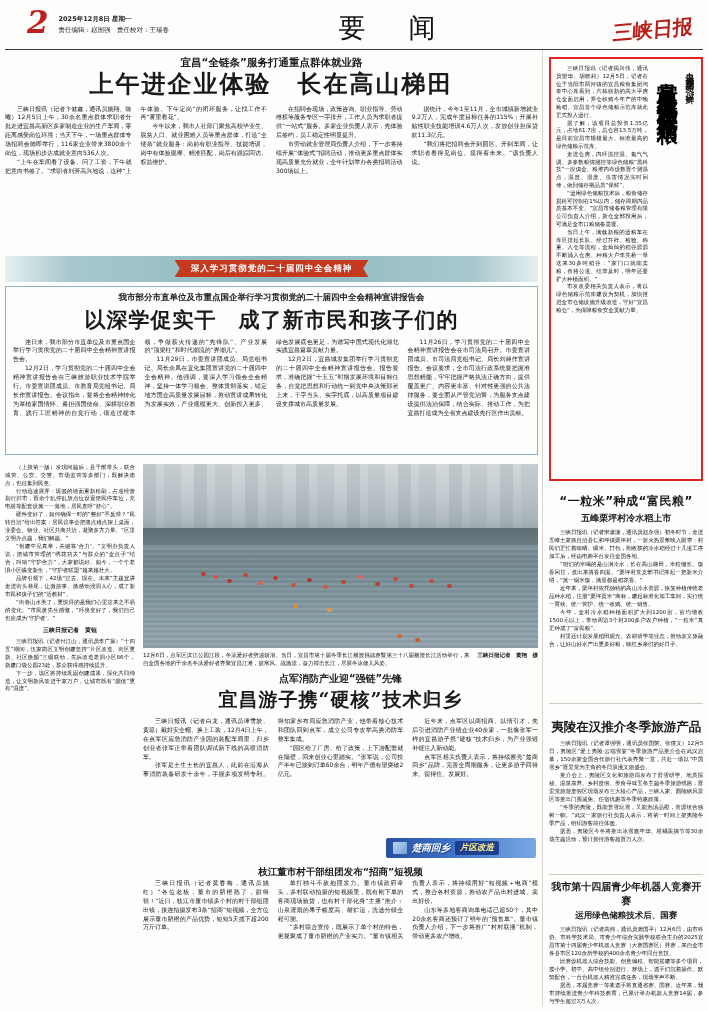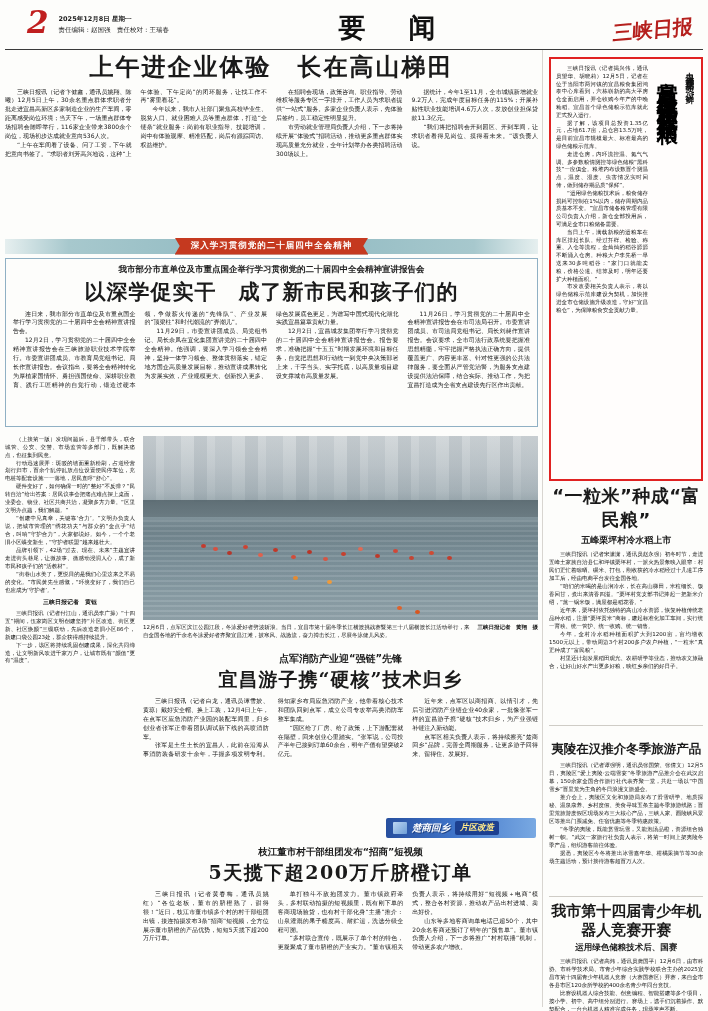--- a/index.html
+++ b/index.html
@@ -5,21 +5,21 @@
   * { margin:0; padding:0; box-sizing:border-box; }
   html,body { width:708px; height:1011px; background:#f7f6f3; overflow:hidden;
     font-family:"DejaVu Sans","Liberation Sans",sans-serif; color:#1a1a1a; }
   .page { width:708px; height:1011px; background:#fdfdfb; position:relative; padding:4px 5px 0 5px; }
 
   
   .header { display:flex; align-items:flex-start; border-bottom:1.5px solid #3a3a3a; padding:4px 2px 5px 22px; height:46px; }
   .pagenum { font-family:"DejaVu Serif","Liberation Serif",serif; font-style:italic; font-weight:bold; font-size:31px; color:#c01f1f; line-height:0.95; margin-right:10px; }
   .pubinfo { font-size:6.5px; color:#222; line-height:1.7; padding-top:6px; }
   .pubinfo .date { font-weight:bold; }
-  .section-title { flex:1; text-align:center; font-family:"DejaVu Serif","Liberation Serif",serif; font-weight:700; font-size:27px; letter-spacing:8px; padding-top:2px; color:#111; }
+  .section-title { flex:1; text-align:center; font-family:"DejaVu Serif","Liberation Serif",serif; font-weight:400; font-size:27px; letter-spacing:8px; padding-top:2px; color:#111; }
   .masthead { font-family:"DejaVu Serif","Liberation Serif",serif; font-weight:bold; font-size:20px; color:#b5201d; transform:rotate(-5deg) skewX(-8deg); padding:8px 8px 0 0; white-space:nowrap; }
 
   
   .main { display:flex; height:957px; }
   .left-area { width:533px; padding-top:4px; }
   .sidebar { width:165px; border-left:1px solid #d8d5d0; margin-left:4px; padding:3px 0 0 6px; }
 
   
   p { margin:0; text-indent:2em; text-align:justify; }
   .body-sm { font-size:6px; line-height:1.48; color:#141414; overflow:hidden; }
@@ -29,21 +29,21 @@
   .kicker { text-align:center; font-weight:600; }
   .hl-sans { text-align:center; font-weight:900; font-family:"DejaVu Sans","Liberation Sans",sans-serif; }
   .hl-serif { text-align:center; font-weight:bold; font-family:"DejaVu Serif","Liberation Serif",serif; }
 
   
   .jobs .kicker { font-size:10.5px; margin:2px 0 1px; }
   .jobs .headline { font-size:24px; letter-spacing:2px; line-height:1.15; }
   .jobs .body-sm { height:146px; margin-top:6px; }
 
   
-  .theme-strip { height:15px; margin:5px 0 4px; background:linear-gradient(90deg,#e6efef 0%,#a7c8cd 12%,#8db8c0 50%,#a7c8cd 88%,#e6efef 100%); display:flex; justify-content:center; align-items:center; }
+  .theme-strip { height:26px; margin:5px 0 4px; background:linear-gradient(90deg,#e6efef 0%,#a7c8cd 12%,#8db8c0 50%,#a7c8cd 88%,#e6efef 100%); display:flex; justify-content:center; align-items:center; }
   .theme-ribbon { background:#c5391f; color:#fff; font-size:8.5px; font-weight:bold; padding:2.5px 16px; letter-spacing:1px; clip-path:polygon(0 0,100% 0,calc(100% - 5px) 50%,100% 100%,0 100%,5px 50%); box-shadow:0 1px 1px rgba(0,0,0,.3); }
 
   
   .study { border:1px solid #8fb0c4; padding:5px 7px 4px; }
   .study .kicker { font-size:8.5px; font-weight:600; color:#222; }
   .study .headline { font-size:21px; letter-spacing:1px; margin:2px 0 4px; }
   .study .body-sm { height:112px; }
 
   
   .bottom-left { display:flex; margin-top:9px; }
@@ -64,21 +64,21 @@
   .swimmers { position:absolute; left:58px; top:108px; width:5px; height:4px; border-radius:50%; background:#c43b2e;
     box-shadow:12px 3px #d8503f, 26px 7px #b5372b, 42px 1px #cc4433, 57px 9px #e0614d, 72px 4px #c03828,
       90px 11px #d14c3a, 106px 6px #b93527, 122px 13px #d55543, 140px 8px #c6402f, 157px 3px #e06a55,
       174px 10px #bd3a2a, 192px 5px #d04838, 208px 12px #c54534, 228px 7px #cf4b33, 246px 12px #c33d2c,
       92px 32px #e78a2e, 126px 36px #ef9a3a, 196px 62px #e0622a, 214px 66px #d9561f;
   }
   .photo-caption { font-size:5.5px; line-height:1.5; text-align:justify; margin-top:3px; color:#141414; }
   .photo-credit { float:right; font-weight:bold; white-space:nowrap; padding-left:8px; }
 
   
-  .returnees { margin-top:13px; }
+  .returnees { margin-top:5px; }
   .returnees .kicker { font-size:10px; }
   .returnees .headline { font-size:19px; letter-spacing:1px; margin:1px 0 4px; }
   .returnees .body-sm { height:118px; }
   .banner-row { display:flex; justify-content:flex-end; margin:3px 2px 0 0; }
   .banner { width:150px; height:20px; background:linear-gradient(90deg,#274f9e 0%,#3f74c9 45%,#79a9e2 100%); display:flex; align-items:center; gap:5px; padding:0 7px; border-radius:2px; }
   .banner .b-icon { width:14px; height:12px; background:linear-gradient(135deg,#bcd6f2,#6f9fd6); border-radius:1px; }
   .banner .b-left { color:#fff; font-weight:bold; font-size:9.5px; font-style:italic; text-shadow:1px 1px 0 rgba(20,45,100,.7); white-space:nowrap; }
   .banner .b-right { background:#1c3f8f; color:#ffe98a; font-size:8.5px; font-weight:bold; font-style:italic; padding:1px 5px; border-radius:2px; white-space:nowrap; }
 
   
@@ -86,26 +86,26 @@
   .oranges .kicker { font-size:9.5px; }
   .oranges .headline { font-size:19px; letter-spacing:1.5px; margin:1px 0 4px; }
   .oranges .body-sm { height:88px; }
 
   
   .grain-box { border:2px solid #e02222; height:424px; margin-top:4px; padding:6px 5px; display:flex; background:#fffdfc; }
   .grain-body { width:92px; font-size:5.5px; line-height:1.42; color:#141414; overflow:hidden; }
   .grain-headline { writing-mode:vertical-rl; font-family:"DejaVu Serif","Liberation Serif",serif; font-weight:900; font-size:21px; line-height:1.25; letter-spacing:3px; margin-left:6px; color:#000; }
   .grain-kicker { writing-mode:vertical-rl; font-size:8.5px; font-weight:bold; letter-spacing:2px; margin-left:4px; color:#111; }
   .sb-rule { border:none; border-top:1px solid #cfccc6; margin:6px 0 5px; }
-  .rice .headline { font-size:18px; letter-spacing:0.5px; margin-top:3px; }
+  .rice .headline { font-size:12px; letter-spacing:0.5px; margin-top:12px; }
   .rice .subhead { text-align:center; font-size:9px; font-weight:600; color:#222; margin:2px 0 4px; }
   .rice .body-xs { height:168px; }
   .yiling .headline { font-size:12.5px; margin:15px 0 4px; }
   .yiling .body-xs { height:128px; }
-  .robot .headline { font-size:15px; margin-top:2px; }
+  .robot .headline { font-size:10px; margin-top:2px; }
   .robot .subhead { text-align:center; font-size:8.5px; font-weight:600; margin:2px 0 4px; }
   .robot .body-xs { height:88px; }
 </style>
 </head>
 <body>
 
 <div class="page">
 
   <div class="header">
     <div class="pagenum">2</div>
@@ -115,20 +115,21 @@
     </div>
     <div class="section-title">要　闻</div>
     <div class="masthead">三峡日报</div>
   </div>
 
   <div class="main">
 
     <div class="left-area">
 
       <div class="jobs">
+        <div class="kicker">宜昌“全链条”服务打通重点群体就业路</div>
         <div class="hl-sans headline">上午进企业体验　长在高山梯田</div>
         <div class="body-sm cols4">
             <p>三峡日报讯（记者卞健鑫，通讯员姚翔、陈曦）12月5日上午，30余名重点群体求职者分批走进宜昌高新区多家制造企业的生产车间，零距离感受岗位环境；当天下午，一场重点群体专场招聘会随即举行，116家企业带来3800余个岗位，现场初步达成就业意向536人次。</p>
             <p>“上午在车间看了设备、问了工资，下午就把意向书签了。”求职者刘芳高兴地说，这种“上午体验、下午定岗”的闭环服务，让找工作不再“雾里看花”。</p>
             <p>今年以来，我市人社部门聚焦高校毕业生、脱贫人口、就业困难人员等重点群体，打造“全链条”就业服务：岗前有职业指导、技能培训，岗中有体验观摩、精准匹配，岗后有跟踪回访、权益维护。</p>
             <p>在招聘会现场，政策咨询、职业指导、劳动维权等服务专区一字排开，工作人员为求职者提供“一站式”服务。多家企业负责人表示，先体验后签约，员工稳定性明显提升。</p>
             <p>市劳动就业管理局负责人介绍，下一步将持续开展“体验式”招聘活动，推动更多重点群体实现高质量充分就业，全年计划举办各类招聘活动300场以上。</p>
             <p>据统计，今年1至11月，全市城镇新增就业9.2万人，完成年度目标任务的115%；开展补贴性职业技能培训4.6万人次，发放创业担保贷款11.3亿元。</p>
             <p>“我们将把招聘会开到园区、开到车间，让求职者看得见岗位、摸得着未来。”该负责人说。</p>
           </div>
@@ -196,21 +197,20 @@
               <div class="banner">
                 <span class="b-icon"></span>
                 <span class="b-left">楚商回乡</span>
                 <span class="b-right">片区改造</span>
               </div>
             </div>
           </div>
 
           <div class="oranges">
             <div class="kicker">枝江董市村干部组团发布“招商”短视频</div>
-            <div class="hl-serif headline">5天揽下超200万斤脐橙订单</div>
             <div class="body-sm cols3">
                 <p>三峡日报讯（记者黄春梅，通讯员姚红）“各位老板，董市的脐橙熟了，甜得很！”近日，枝江市董市镇多个村的村干部组团出镜，接连拍摄发布3条“招商”短视频，全方位展示董市脐橙的产品优势，短短5天揽下超200万斤订单。</p>
                 <p>单打独斗不敌抱团发力。董市镇政府牵头，多村联动拍摄的短视频里，既有刚下单的客商现场验货，也有村干部化身“主播”推介：山泉灌溉的果子糖度高、耐贮运，洗选分级全程可溯。</p>
                 <p>“多村联合宣传，既展示了单个村的特色，更凝聚成了董市脐橙的产业实力。”董市镇相关负责人表示，将持续用好“短视频＋电商”模式，整合各村资源，推动农产品出村进城、卖出好价。</p>
                 <p>山东等多地客商询单电话已超50个，其中20余名客商还预订了明年的“预售单”。董市镇负责人介绍，下一步将推广“村村联播”机制，带动更多农户增收。</p>
               </div>
           </div>
 
         </div>
       </div>

